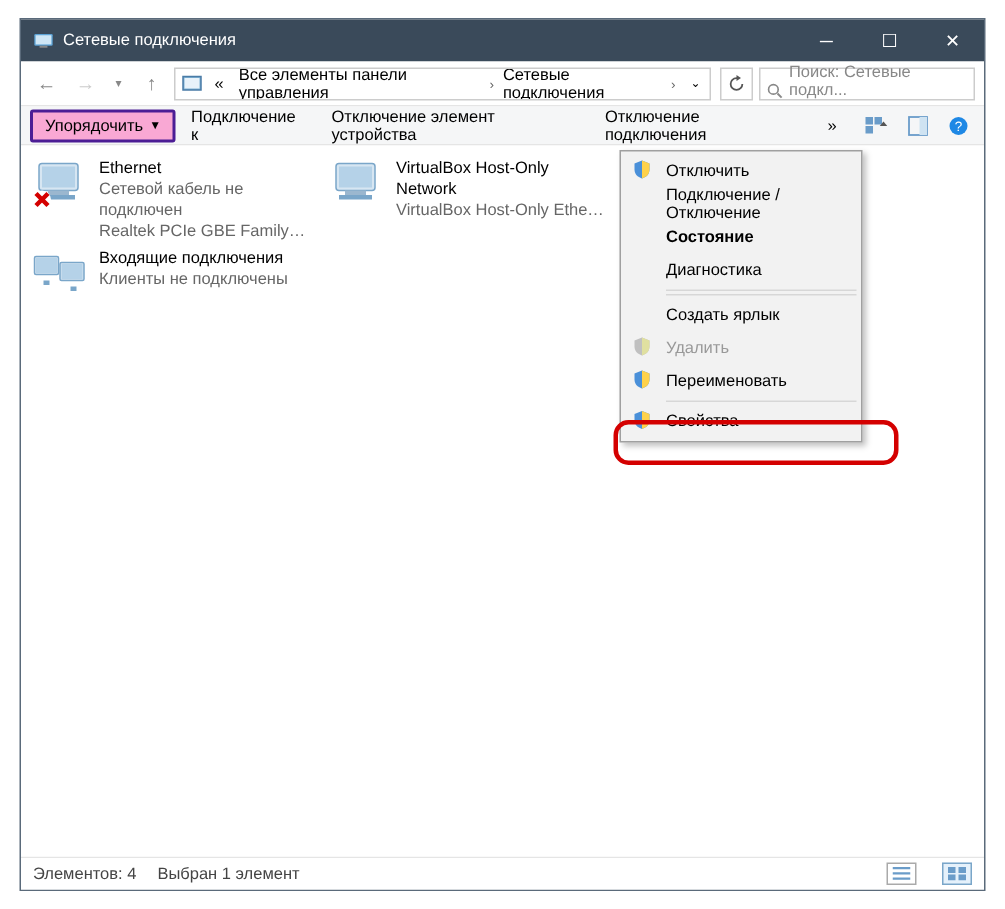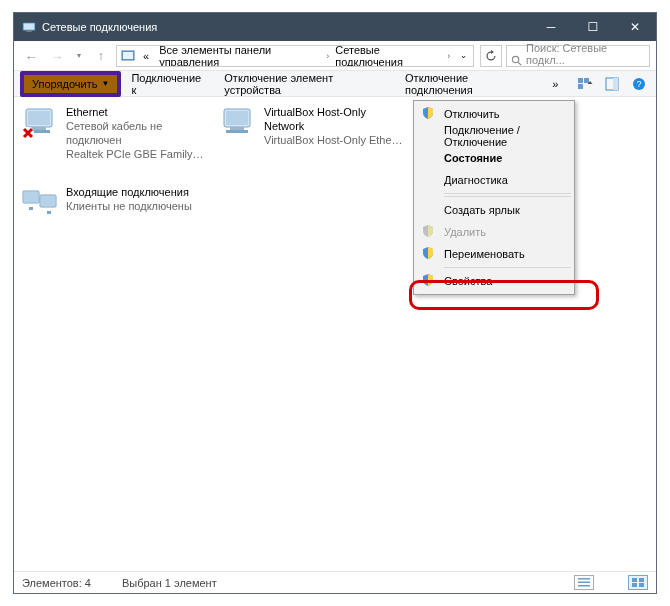--- a/index.html
+++ b/index.html
@@ -18,21 +18,21 @@
     .breadcrumb { flex: 1; border: 1px solid #ccc; height: 22px; display: flex; align-items: center; font-size: 11px; padding-left: 4px; gap: 2px; overflow: hidden; }
     .bc-icon { width: 16px; height: 14px; display: inline-flex; align-items: center; justify-content: center; }
     .bc-seg { padding: 0 4px; }
     .bc-sep { color: #666; font-size: 9px; }
     .bc-drop { padding: 0 6px; }
     .refresh { width: 22px; height: 22px; display: flex; align-items: center; justify-content: center; color: #555; border: 1px solid #ccc; margin-left: 2px; }
     .searchbox { width: 144px; height: 22px; border: 1px solid #ccc; display: flex; align-items: flex-end; font-size: 11px; color: #888; padding-left: 4px; gap: 4px; }
     
     .toolbar { height: 26px; background: #f5f6f7; border-bottom: 1px solid #e5e5e5; display: flex; align-items: center; font-size: 11px; padding: 0 6px; gap: 2px; }
     .tbbtn { padding: 3px 8px; border-radius: 2px; cursor: pointer; display: flex; align-items: center; gap: 4px; }
-    .tbbtn.pill { background: #a16207; border: 4px solid #4c1d95; }
+    .tbbtn.pill { background: #f9a8d4; border: 2px solid #4c1d95; }
     .tbbtn .drop { font-size: 8px; }
     .tb-spacer { flex: 1; }
     .tb-icon { width: 22px; height: 20px; display: flex; align-items: center; justify-content: center; cursor: pointer; margin-left: 4px; }
     
     .content { flex: 1; position: relative; background: #fff; padding: 6px 4px; }
     .items-row { display: flex; gap: 8px; flex-wrap: wrap; }
     .adapter { width: 190px; display: flex; align-items: flex-start; gap: 6px; padding: 2px; }
     .adapter.selected { background: #cce8ff; border: 1px solid #99d1ff; }
     .adapter .thumb { width: 40px; height: 36px; flex-shrink: 0; position: relative; }
     .adapter .info { font-size: 11px; line-height: 14px; }
@@ -41,21 +41,21 @@
     .adapter .desc { color: #666; white-space: nowrap; overflow: hidden; text-overflow: ellipsis; max-width: 140px; }
     
     .ctxmenu { position: absolute; left: 399px; top: 3px; width: 162px; background: #f2f2f2; border: 1px solid #a0a0a0; box-shadow: 2px 2px 4px rgba(0,0,0,.25); padding: 2px; font-size: 11px; }
     .ctxitem { display: flex; align-items: center; height: 22px; padding-left: 28px; position: relative; cursor: pointer; }
     .ctxitem.disabled { color: #999; cursor: default; }
     .ctxitem.bold { font-weight: bold; }
     .ctxitem .shield { position: absolute; left: 5px; width: 16px; height: 16px; }
     .ctxsep { height: 1px; background: #d7d7d7; margin: 2px 1px 2px 28px; }
     .highlight { position: absolute; left: 395px; top: 183px; width: 190px; height: 30px; border: 3px solid #d40000; border-radius: 10px; pointer-events: none; }
     
-    .statusbar { height: 22px; border-top: 1px solid #e5e5e5; display: flex; align-items: center; font-size: 11px; color: #444; padding: 0 8px; gap: 31px; background: #fff; }
+    .statusbar { height: 22px; border-top: 1px solid #e5e5e5; display: flex; align-items: center; font-size: 11px; color: #444; padding: 0 8px; gap: 14px; background: #fff; }
     .status-spacer { flex: 1; }
     .viewbtn { width: 20px; height: 15px; border: 1px solid #aaa; margin-left: 3px; display: flex; align-items: center; justify-content: center; }
     
     svg { display: block; }
   </style>
 </head>
 <body>
 
 <div class="window">
 
@@ -173,21 +173,21 @@
         <div class="info">
           <div class="name">VirtualBox Host-Only Network</div>
           <div class="desc">VirtualBox Host-Only Ethernet Ad...</div>
         </div>
       </div>
 
       <div class="adapter selected" style="width:10px;overflow:hidden">
         <div class="thumb" style="width:8px"></div>
       </div>
     </div>
-    <div class="items-row" style="margin-top:20px">
+    <div class="items-row" style="margin-top:0">
 
       <div class="adapter">
         <div class="thumb">
           <svg width="40" height="36" viewBox="0 0 40 36">
               <rect x="3" y="6" width="16" height="12" rx="1" fill="#d7e6f2" stroke="#7aa6c9"></rect>
               <rect x="4" y="7" width="14" height="10" fill="#b5d2e8"></rect>
               <rect x="20" y="10" width="16" height="12" rx="1" fill="#d7e6f2" stroke="#7aa6c9"></rect>
               <rect x="21" y="11" width="14" height="10" fill="#b5d2e8"></rect>
               <path d="M9 22 h4 v3 h-4z M27 26 h4 v3 h-4z" fill="#7aa6c9"></path>
             </svg>

